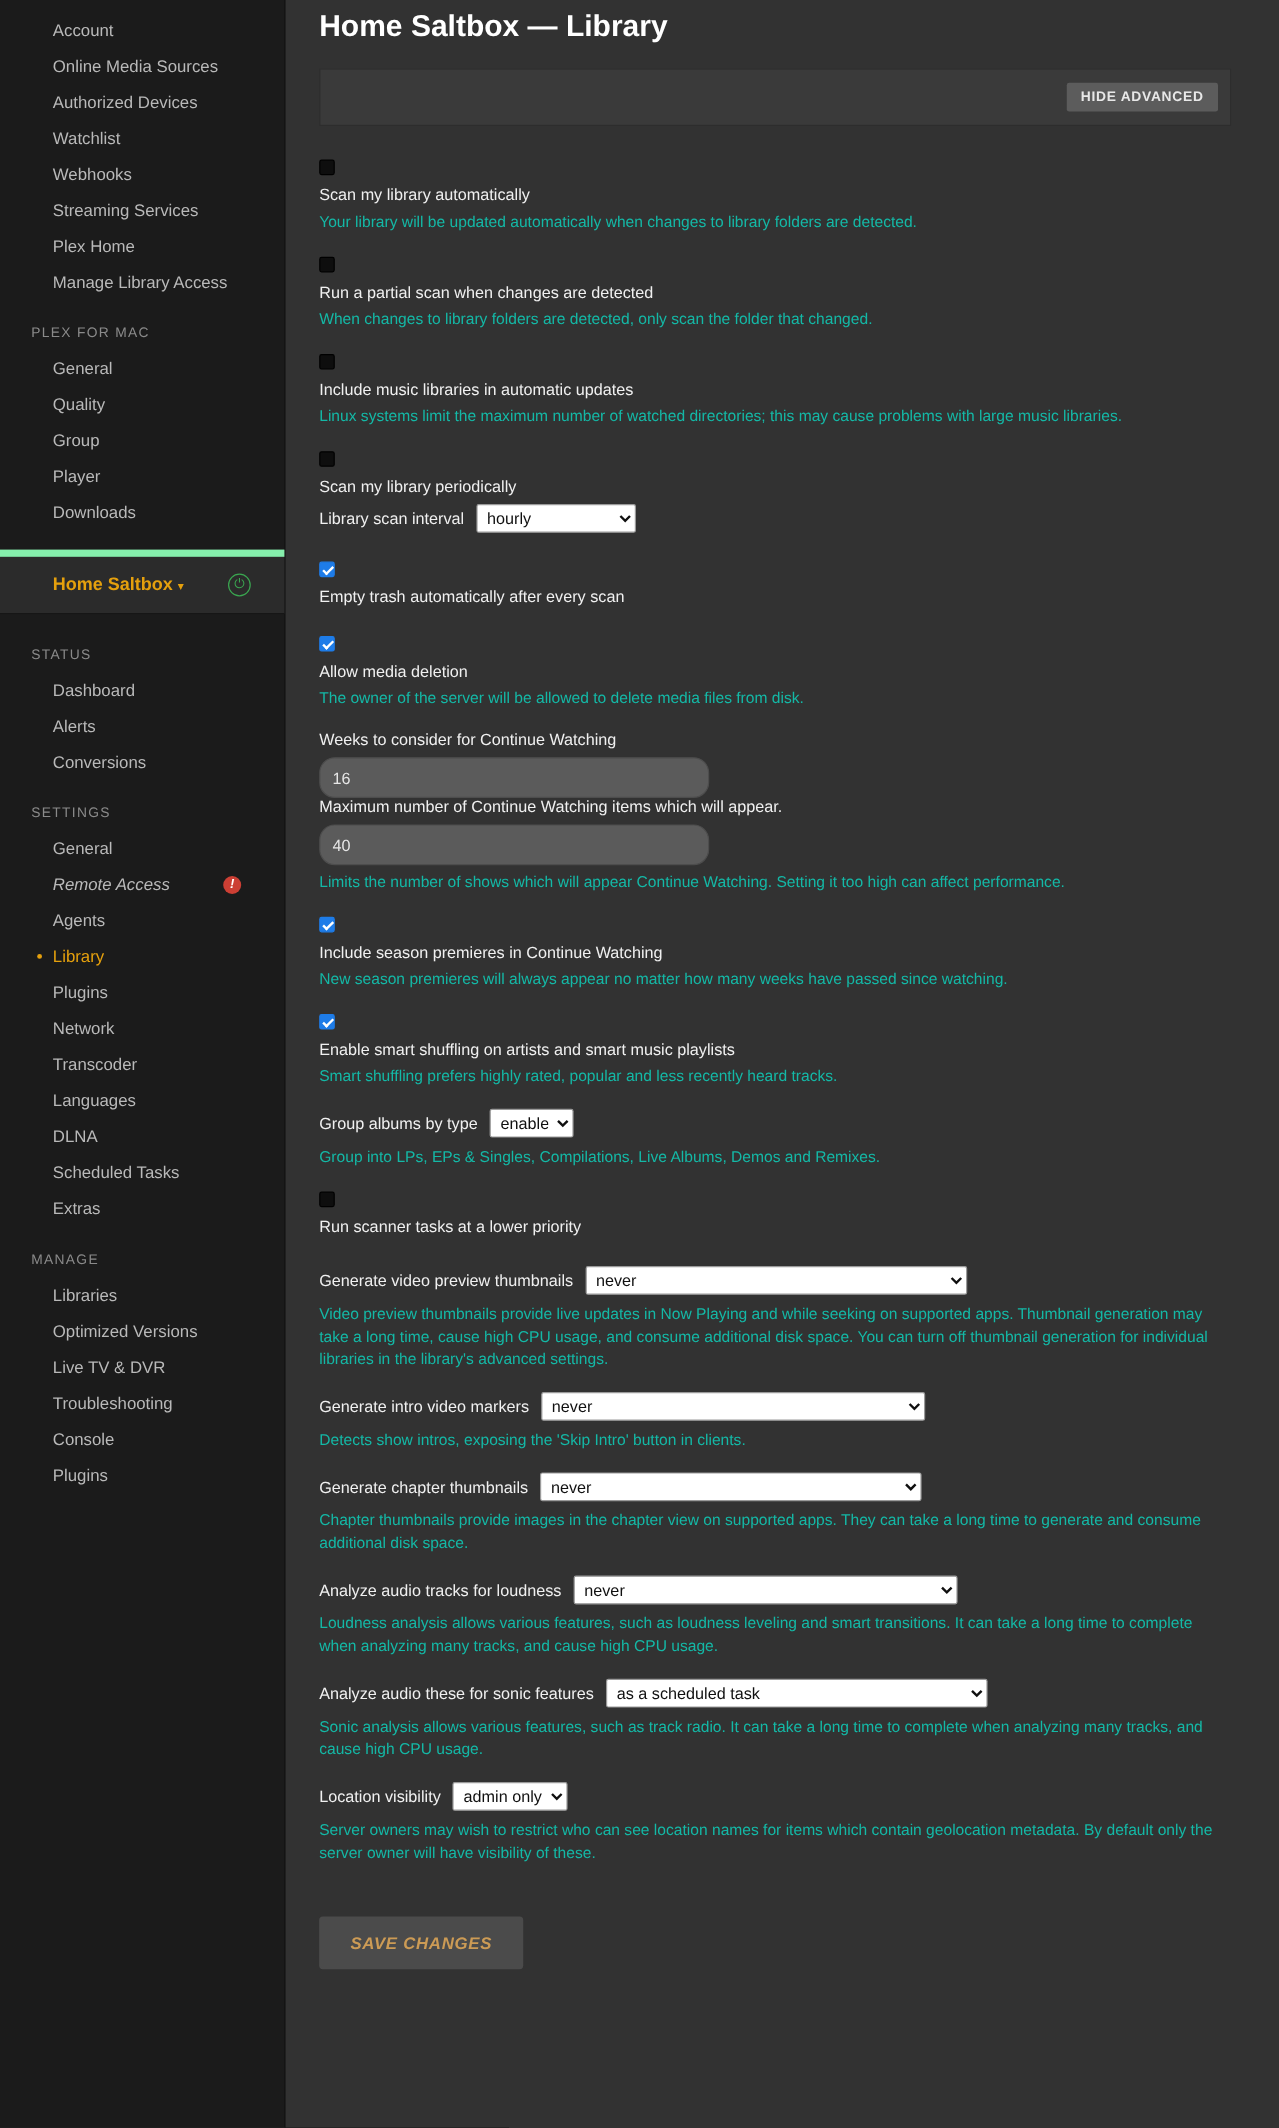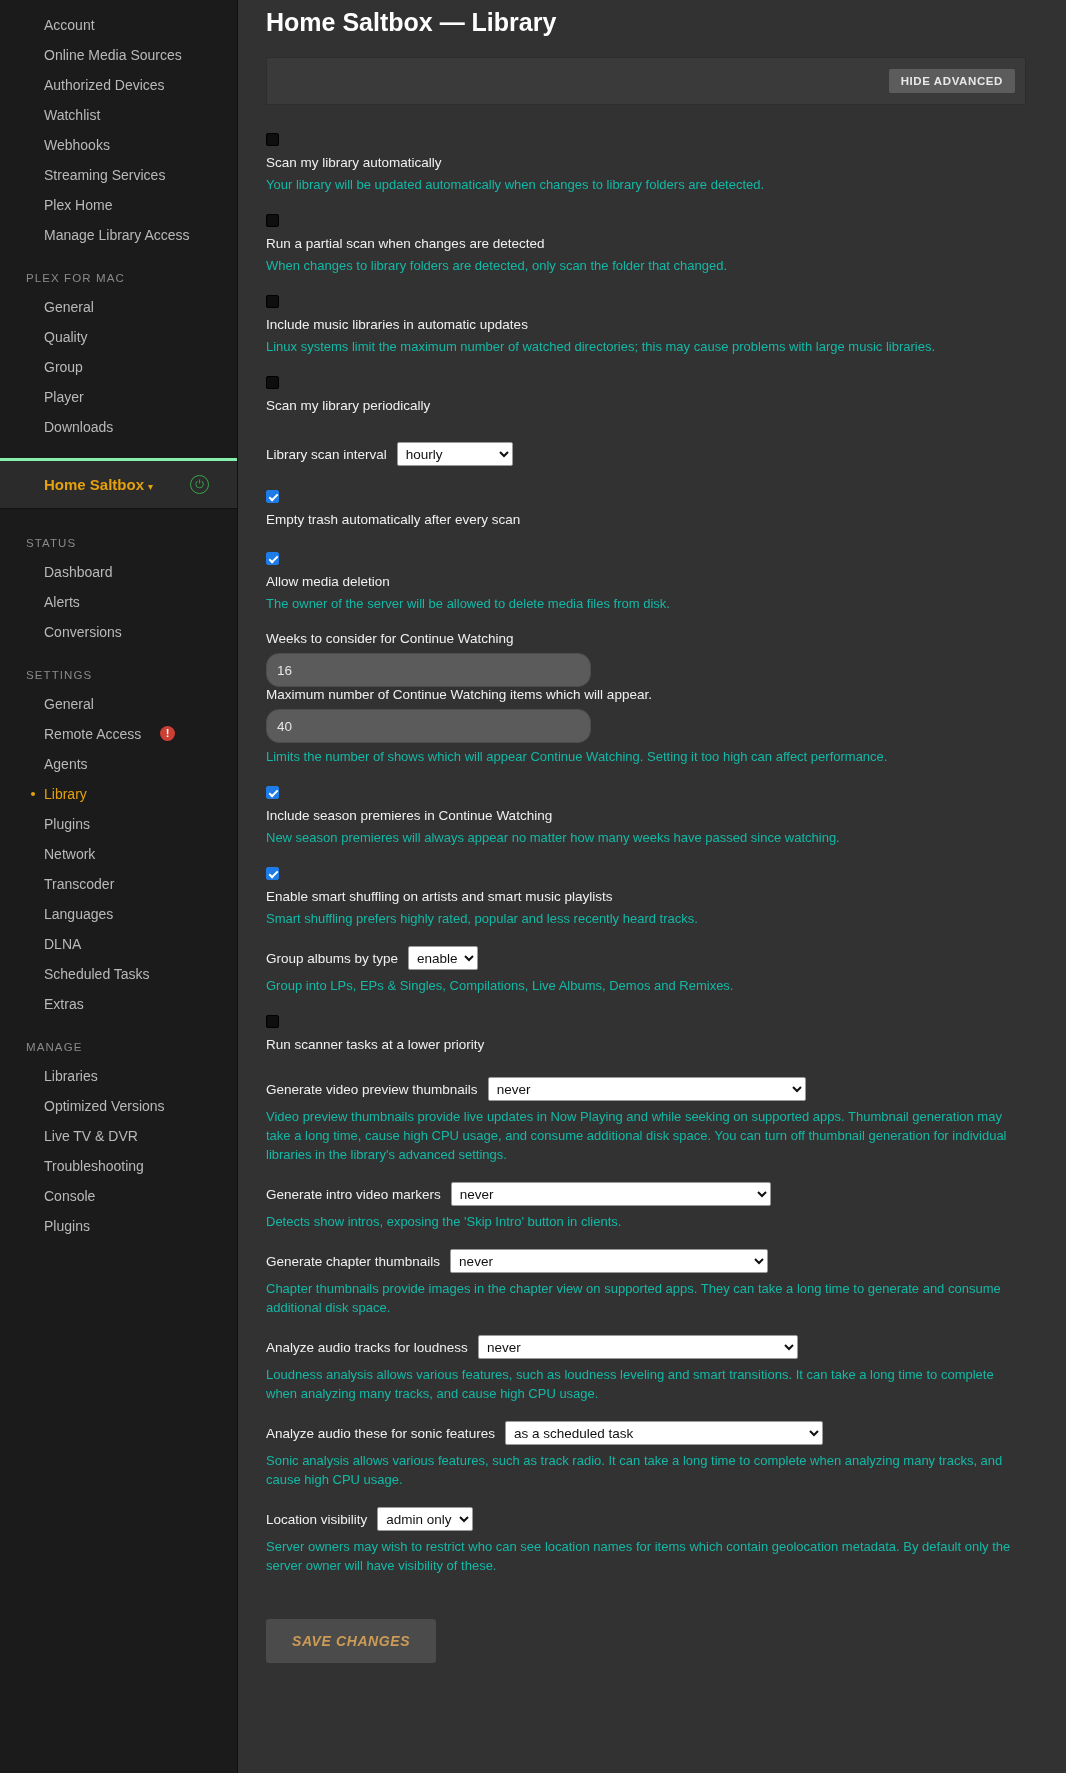--- a/index.html
+++ b/index.html
@@ -35,21 +35,21 @@
   }
   .nav-section {
     padding: 22px 0 8px 26px;
     color: #8a8a8a;
     font-size: 11.5px;
     letter-spacing: 1.1px;
     text-transform: uppercase;
   }
   .server-row {
     background: #2b2b2b;
-    border-top: 3px solid #86efac;
+    border-top: 6px solid #86efac;
     border-bottom: 1px solid #121212;
     margin-top: 16px;
     margin-bottom: 6px;
     padding: 14px 16px 14px 44px;
     display: flex;
     align-items: center;
     justify-content: space-between;
     cursor: pointer;
   }
   .server-name {
@@ -71,22 +71,23 @@
   .nav-item.active { color: #e5a00d; position: relative; }
   .nav-item.active .bullet {
     position: absolute;
     left: 31px; top: 50%;
     transform: translateY(-50%);
     width: 4px; height: 4px;
     background: #e5a00d;
     border-radius: 50%;
   }
   .nav-item.with-alert {
-    display: flex; align-items: flex-start; justify-content: space-between;
-    padding-right: 62px;
+    display: flex; align-items: center; justify-content: space-between;
+    padding-right: 36px;
+    font-style: italic;
   }
   .alert-dot {
     width: 15px; height: 15px; border-radius: 50%;
     background: #cc3f34; color: #fff;
     font-size: 11px; font-weight: bold;
     text-align: center; line-height: 15px;
   }
 
   
   .main {
@@ -184,21 +185,21 @@
   select {
     background: #ffffff;
     color: #101010;
     border: 1px solid #9a9a9a;
     border-radius: 2px;
     height: 24px;
     font-size: 13.5px;
     font-family: "Liberation Sans", sans-serif;
     padding: 1px 4px;
   }
-  select.wide-1 { width: 116px; }
+  select.wide-1 { width: 133px; }
   select.wide-2 { width: 70px; }
   select.wide-3 { width: 318px; }
   select.wide-4 { width: 320px; }
   select.wide-5 { width: 318px; }
   select.wide-6 { width: 320px; }
   select.wide-7 { width: 318px; }
   select.wide-8 { width: 96px; }
   .save-btn {
     margin-top: 26px;
     background: #4b4b4b;
@@ -307,21 +308,21 @@
       </div>
       <div class="help">Linux systems limit the maximum number of watched directories; this may cause problems with large music libraries.</div>
 
       
       <div class="chk-line">
         <span class="chk dark"></span>
         <span class="chk-label">Scan my library periodically</span>
       </div>
 
       
-      <div class="inline" style="margin-top:28px; margin-bottom:22px;">
+      <div class="inline" style="margin-top:6px; margin-bottom:22px;">
         <span class="field-label" style="margin-bottom:0;">Library scan interval</span>
         <select class="wide-1">
           <option>hourly</option>
         </select>
       </div>
 
       
       <div class="chk-line" style="margin-bottom:22px;">
         <span class="chk checked"></span>
         <span class="chk-label">Empty trash automatically after every scan</span>

